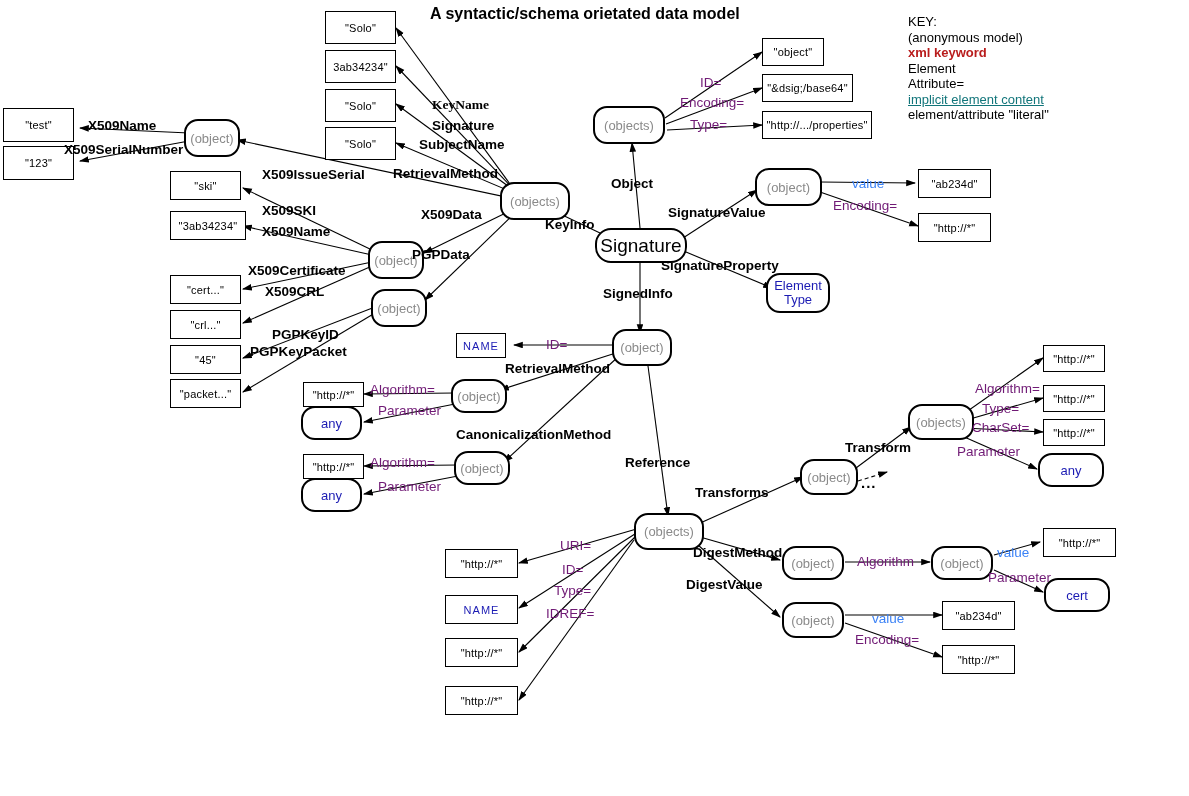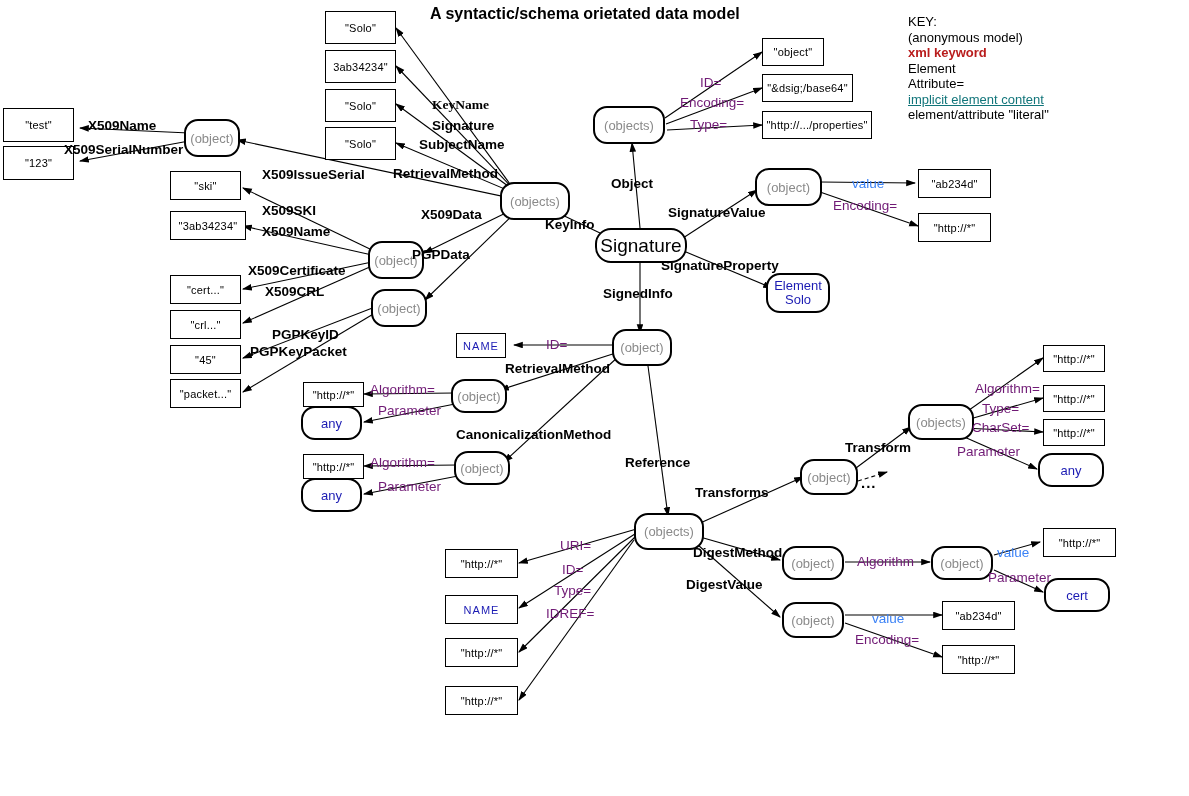--- a/index.html
+++ b/index.html
@@ -247,21 +247,21 @@
 
   <div class="node obj" style="left:782px;top:602px;width:62px;height:36px;">(object)</div>
 
   <div class="node kw" style="left:301px;top:406px;width:61px;height:34px;">any</div>
   <div class="node kw" style="left:301px;top:478px;width:61px;height:34px;">any</div>
   <div class="node kw" style="left:1038px;top:453px;width:66px;height:34px;">any</div>
   <div class="node kw" style="left:1044px;top:578px;width:66px;height:34px;">cert</div>
 
   <div class="node kw" style="left:766px;top:273px;width:64px;height:40px;flex-direction:column;line-height:14px;">
     <span>Element</span>
-    <span>Solo</span>
+    <span>Type</span>
   </div>
 
   <div class="lbl elem" style="left:88px;top:118px;">X509Name</div>
   <div class="lbl elem" style="left:64px;top:142px;">X509SerialNumber</div>
 
   <div class="lbl elem" style="left:262px;top:167px;">X509IssueSerial</div>
   <div class="lbl elem" style="left:262px;top:203px;">X509SKI</div>
   <div class="lbl elem" style="left:262px;top:224px;">X509Name</div>
 
   <div class="lbl elem" style="left:248px;top:263px;">X509Certificate</div>

